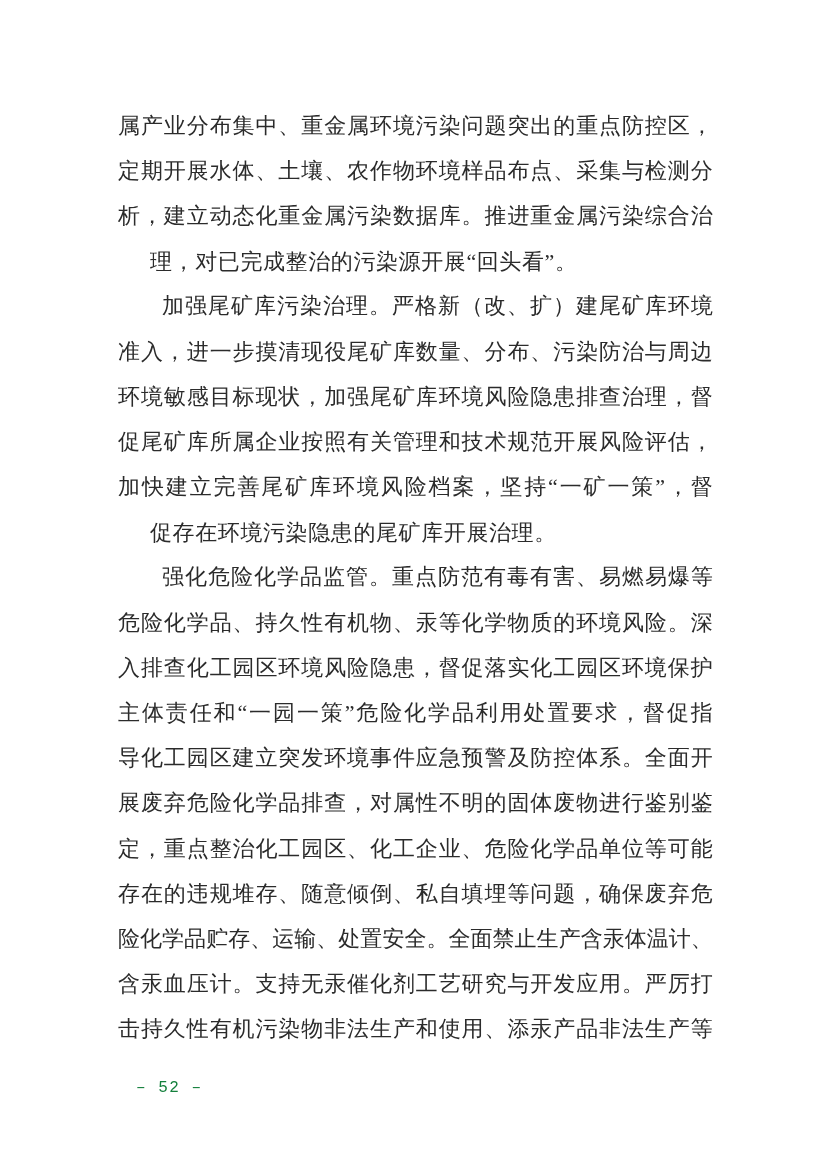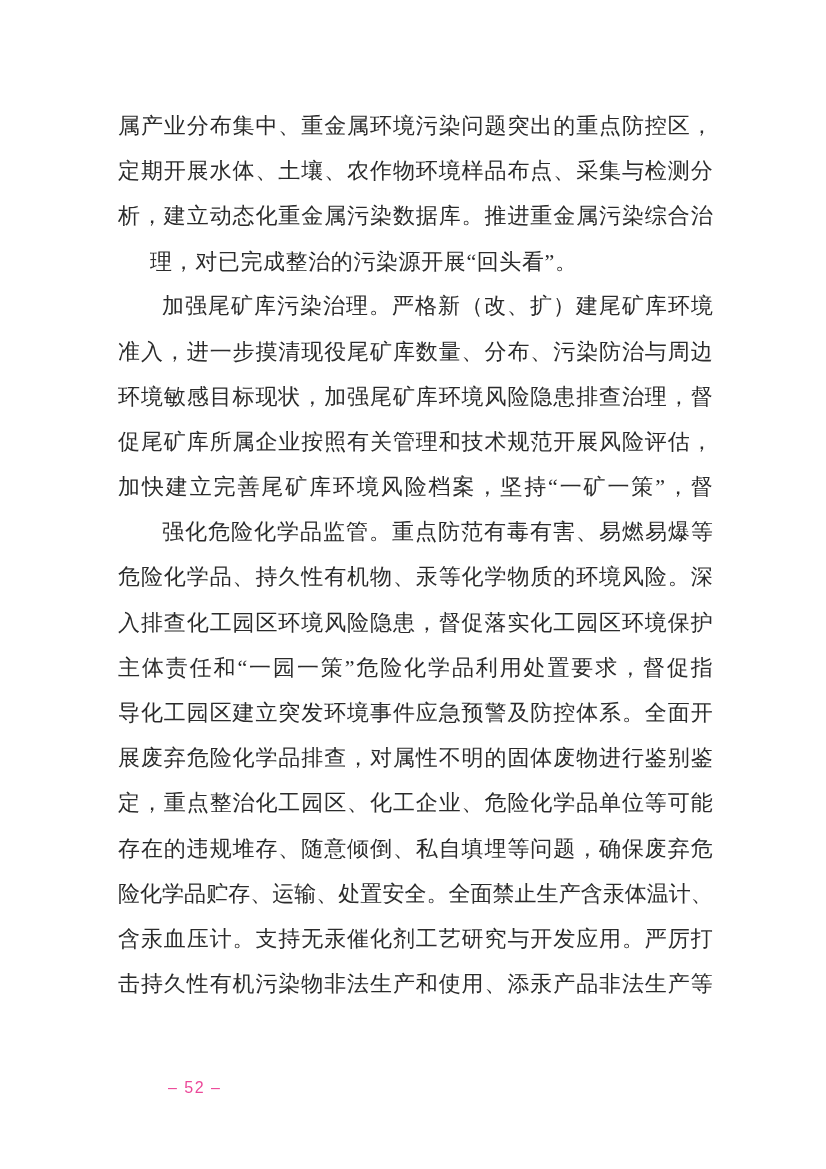--- a/index.html
+++ b/index.html
@@ -37,26 +37,26 @@
   .line.fill span { display: inline-block; }
   .line.end {
     line-height: 45.2px;
     letter-spacing: 0.6px;
     white-space: nowrap;
     margin-left: 32px;
   }
   .line.indent { padding-left: 44px; }
   .page-footer {
     position: absolute;
-    left: 168px;
+    left: 136px;
     top: 1079px;
     font-size: 16px;
     letter-spacing: 1.5px;
-    color: #ec4899;
-    font-family: Liberation Sans, sans-serif;
+    color: #15803d;
+    font-family: Liberation Mono, monospace;
   }
 </style>
 </head>
 <body>
 
 <div class="page">
 
   <div class="text-block">
       <div class="para">
         <div class="line fill">
@@ -277,20 +277,21 @@
           <span>持</span>
           <span>“</span>
           <span>一</span>
           <span>矿</span>
           <span>一</span>
           <span>策</span>
           <span>”</span>
           <span>，</span>
           <span>督</span>
         </div>
+        <div class="line end">促存在环境污染隐患的尾矿库开展治理。</div>
       </div>
       <div class="para">
         <div class="line fill indent">
           <span>强</span>
           <span>化</span>
           <span>危</span>
           <span>险</span>
           <span>化</span>
           <span>学</span>
           <span>品</span>

